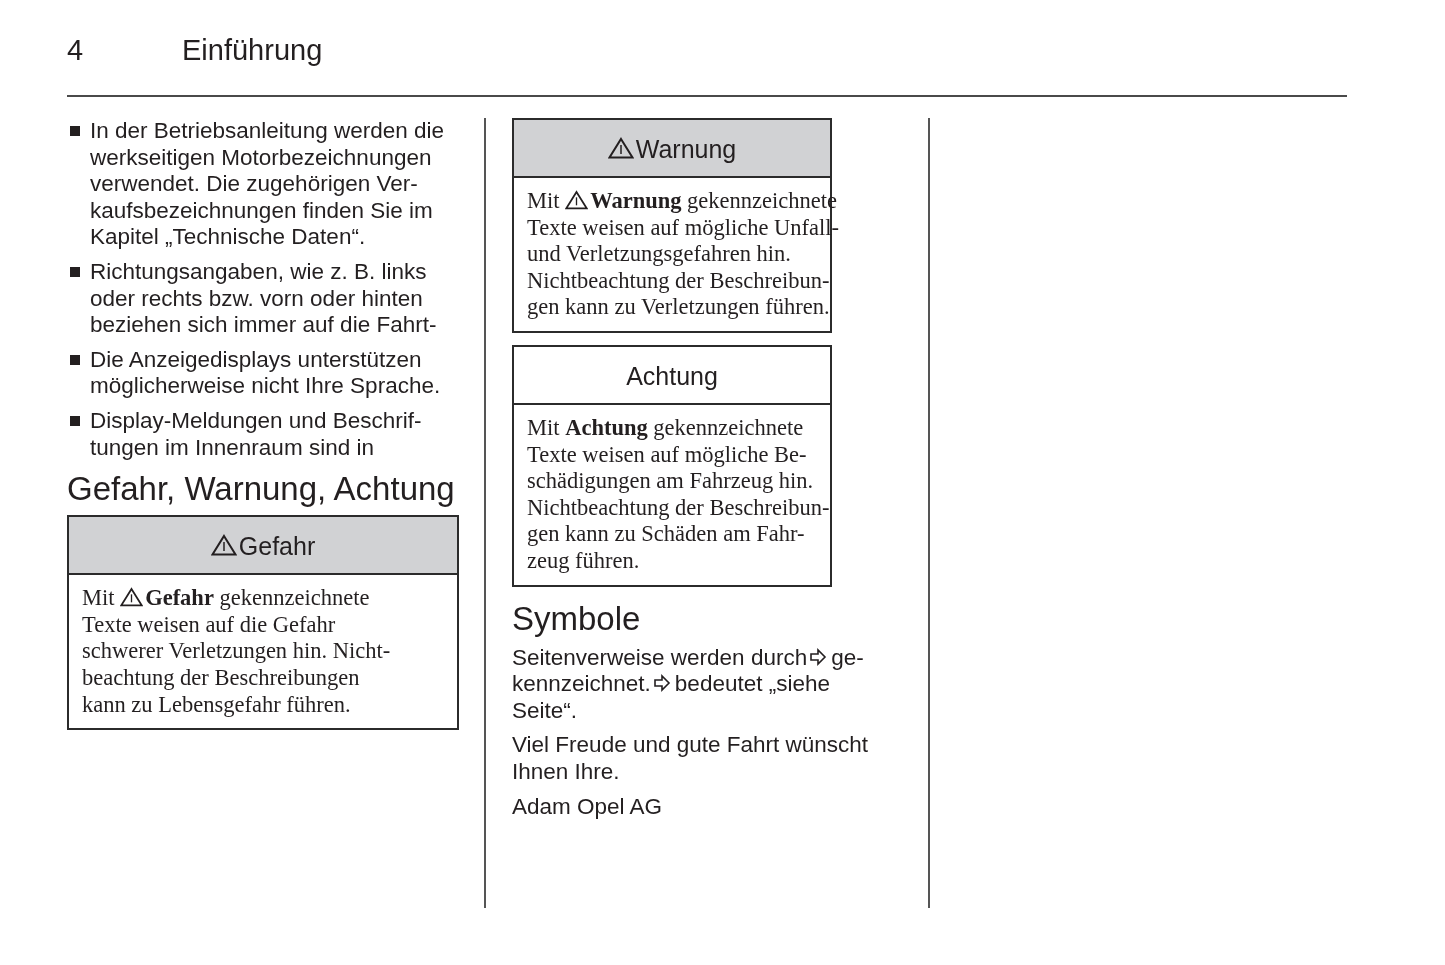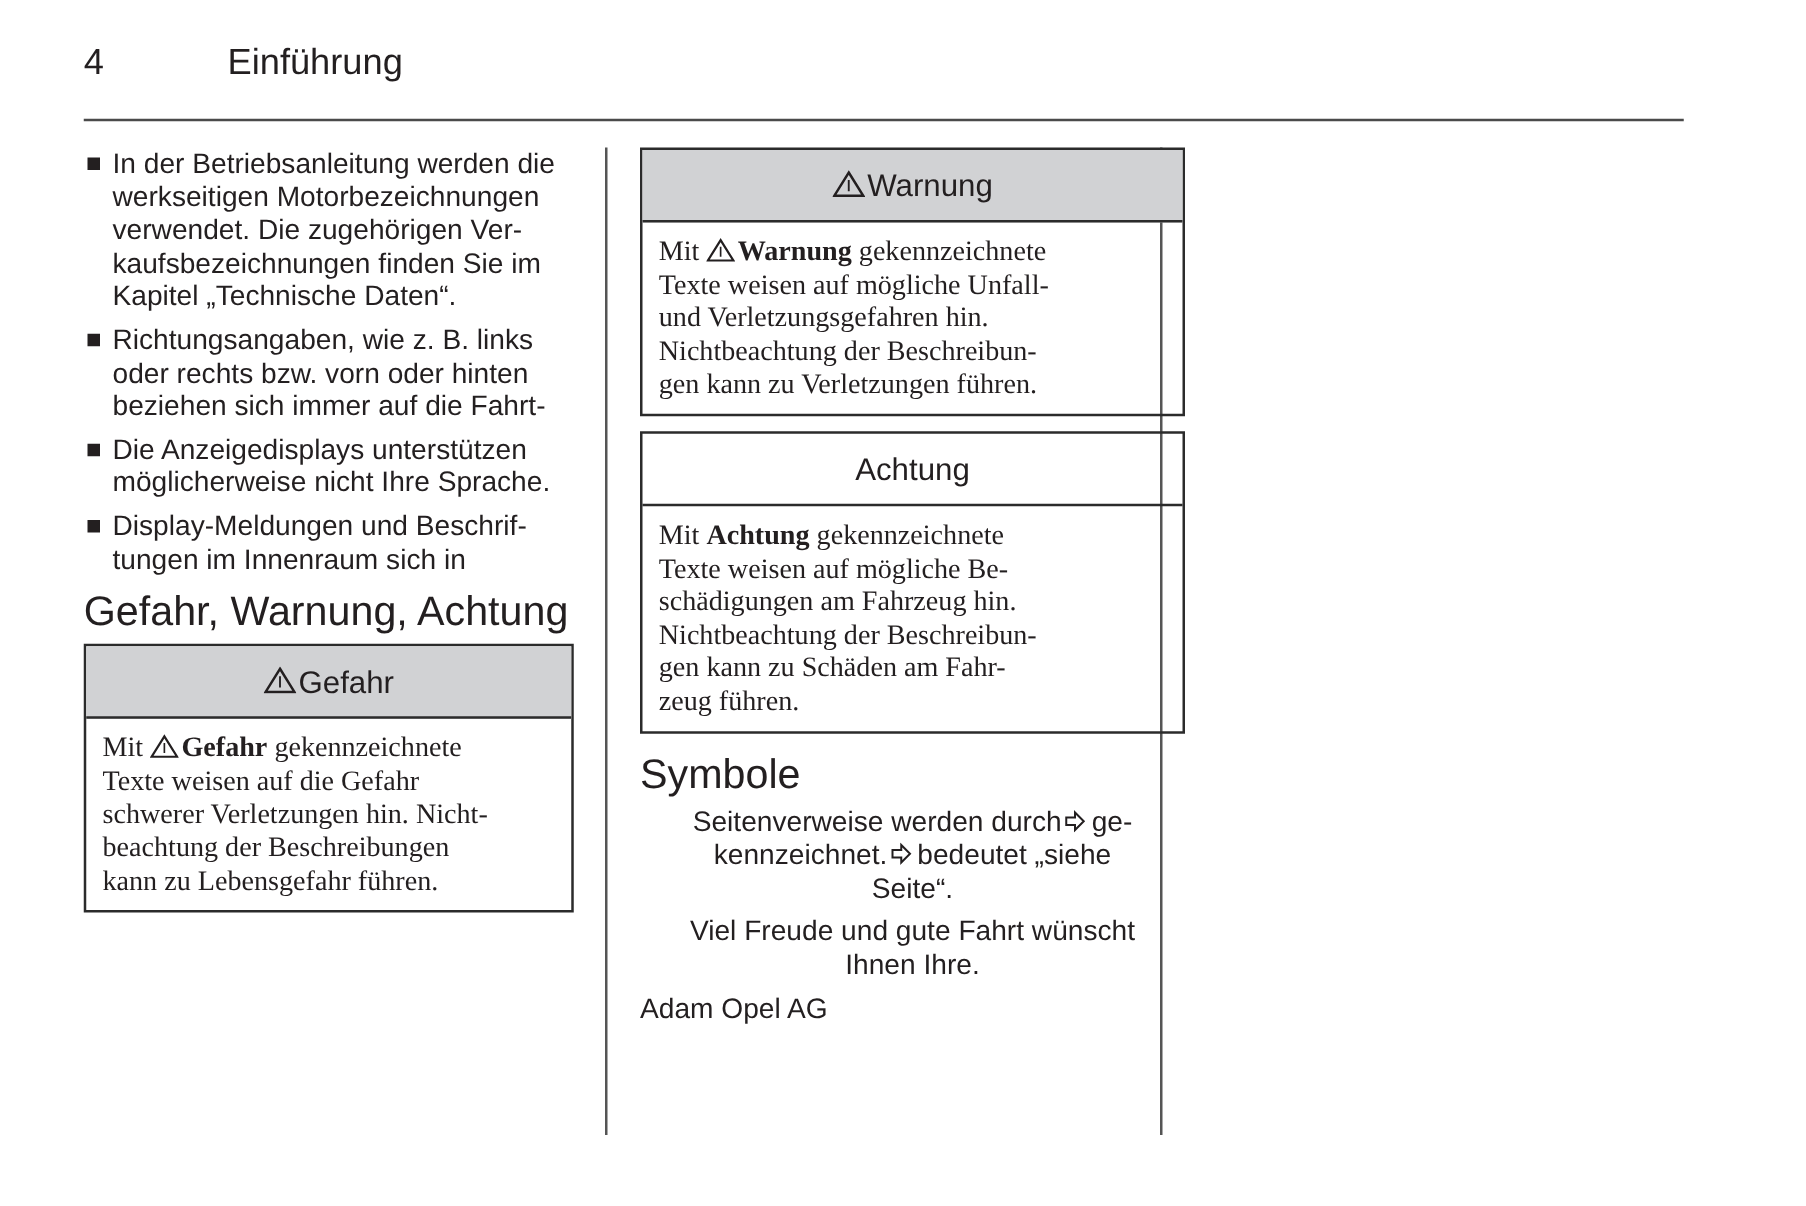--- a/index.html
+++ b/index.html
@@ -9,40 +9,40 @@
   }
   .page-number { position: absolute; left: 67px; top: 34px; font-size: 29px; }
   .page-title { position: absolute; left: 182px; top: 34px; font-size: 29px; }
   .header-rule { position: absolute; left: 67px; top: 95px; width: 1280px; height: 2px; background: #4a4a4a; }
   .col-divider { position: absolute; width: 2px; background: #555; top: 118px; height: 790px; }
   .col-divider.d1 { left: 484px; }
   .col-divider.d2 { left: 928px; }
 
   .col { position: absolute; top: 118px; }
   .col1 { left: 67px; width: 392px; }
-  .col2 { left: 512px; width: 436px; }
+  .col2 { left: 512px; width: 320px; }
 
   .txt { font-size: 22.5px; line-height: 26.6px; }
   ul.bullets { list-style: none; margin: 0; padding: 0; }
   ul.bullets li { position: relative; padding-left: 23px; margin-bottom: 8px; font-size: 22.5px; line-height: 26.6px; }
   ul.bullets li .sq { position: absolute; left: 3px; top: 8px; width: 10px; height: 10px; background: #231f20; }
   .line { display: block; white-space: nowrap; }
   b, .bold { font-weight: bold; }
 
   .section-heading { font-size: 33px; line-height: 40px; margin: 4px 0 6px 0; white-space: nowrap; }
 
   .box { border: 2px solid #2b2b2b; }
   .box-head { text-align: center; font-size: 25px; height: 56px; line-height: 58px; border-bottom: 2px solid #2b2b2b; }
   .box-head.gray { background: #d1d2d4; }
   .box-body { padding: 10px 13px 10px 13px; font-size: 22.5px; line-height: 26.6px; font-family: Liberation Serif, serif; }
   .warn-icon { display: inline-block; width: 26px; height: 22px; vertical-align: -1px; margin-right: 2px; }
   .warn-icon.small { width: 23px; height: 20px; vertical-align: -2px; }
   .ref-icon { display: inline-block; width: 18px; height: 18px; vertical-align: -1px; margin: 0 4px 0 2px; }
 
-  .para { margin-bottom: 8px; text-align: center; }
+  .para { margin-bottom: 8px; }
 </style>
 </head>
 <body>
 
 <div class="page-number">4</div>
 <div class="page-title">Einführung</div>
 <div class="header-rule"></div>
 <div class="col-divider d1"></div>
 <div class="col-divider d2"></div>
 
@@ -63,21 +63,21 @@
       <span class="line">beziehen sich immer auf die Fahrt-</span>
     </li>
     <li>
       <span class="sq"></span>
       <span class="line">Die Anzeigedisplays unterstützen</span>
       <span class="line">möglicherweise nicht Ihre Sprache.</span>
     </li>
     <li>
       <span class="sq"></span>
       <span class="line">Display-Meldungen und Beschrif-</span>
-      <span class="line">tungen im Innenraum sich in</span>
+      <span class="line">tungen im Innenraum sind in</span>
     </li>
   </ul>
 
   <div class="section-heading">Gefahr, Warnung, Achtung</div>
 
   <div class="box">
     <div class="box-head gray">
       <svg class="warn-icon" viewBox="0 0 26 22">
           <path d="M13 2 L24.5 20.5 L1.5 20.5 Z" fill="none" stroke="#231f20" stroke-width="2" stroke-linejoin="miter"></path>
           <line x1="13" y1="8" x2="13" y2="17" stroke="#231f20" stroke-width="1.5"></line>

